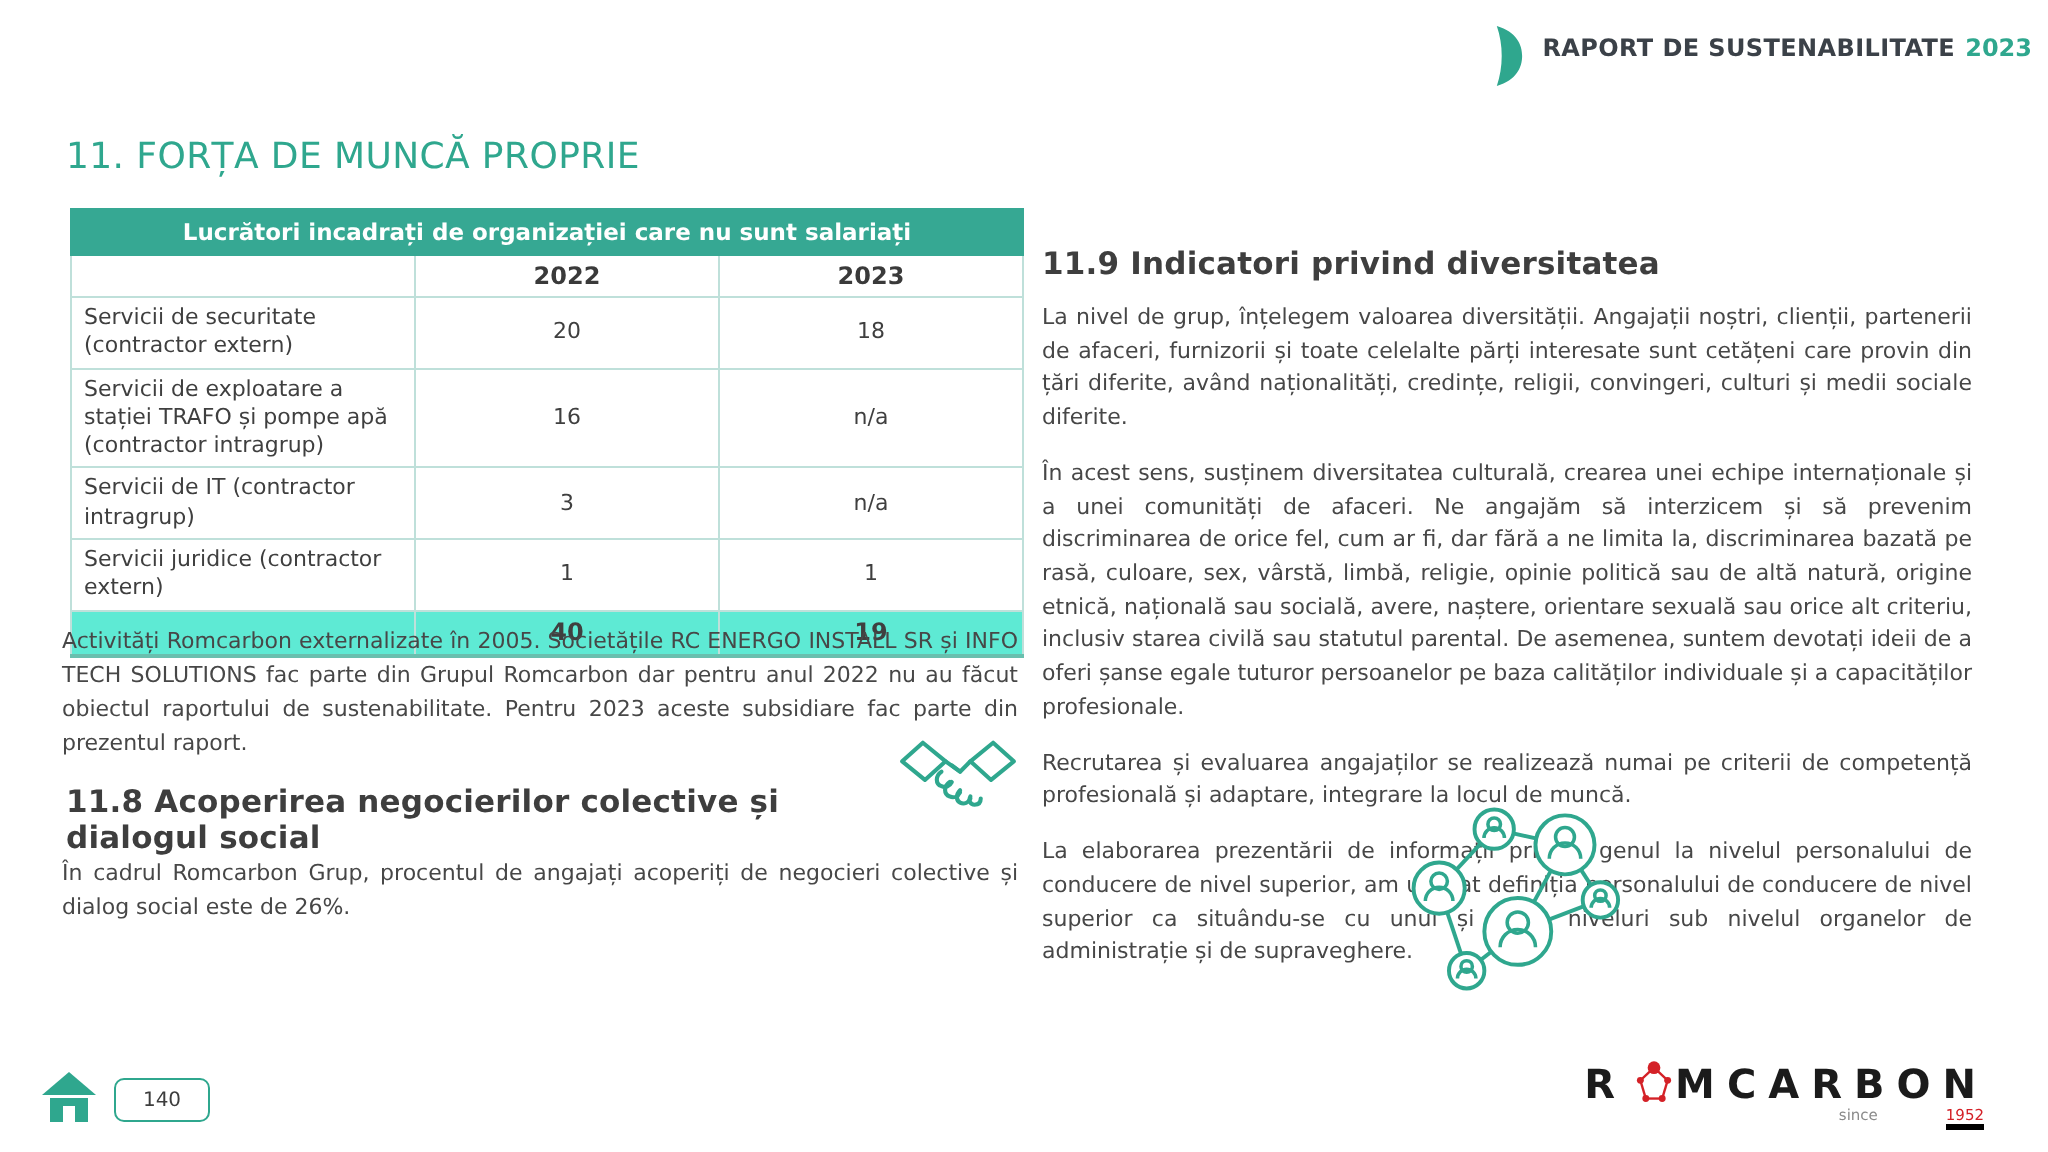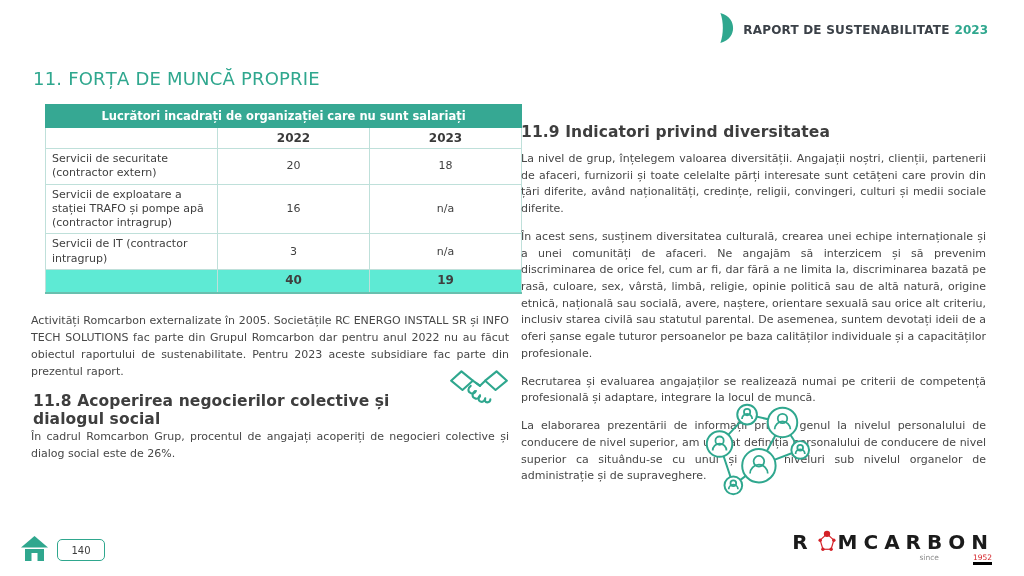--- a/index.html
+++ b/index.html
@@ -4,30 +4,30 @@
 <style>
   html,body{margin:0;padding:0;}
   body{
     width:1024px;height:576px;position:relative;background:#ffffff;
     font-family:"DejaVu Sans","Liberation Sans",sans-serif;
     overflow:hidden;color:#454545;
   }
   .abs{position:absolute;}
 
   
-  .report-header{top:13px;right:36px;display:flex;align-items:center;gap:9px;}
+  .report-header{top:13px;right:8px;display:flex;align-items:flex-start;gap:9px;}
   .report-header .rh-title{font-size:12px;font-weight:bold;color:#3b4148;letter-spacing:.2px;}
   .report-header .rh-year{font-size:12px;font-weight:bold;color:#2fa78e;margin-left:5px;}
   .leaf{display:inline-flex;}
 
   
   .page-title{left:33px;top:56px;font-size:18px;font-weight:normal;color:#2fa78e;letter-spacing:.2px;}
 
   
-  .table-wrap{left:45px;top:104px;width:476px;}
+  .table-wrap{left:35px;top:104px;width:476px;}
   table{width:100%;border-collapse:collapse;font-size:11px;color:#3f3f3f;table-layout:fixed;}
   col.c-lbl{width:172px;} col.c-val{width:152px;}
   th.t-title{background:#36a893;color:#ffffff;font-size:11.5px;font-weight:bold;text-align:center;padding:4px 2px;border:1px solid #36a893;}
   tr.t-years th{font-size:12px;font-weight:bold;text-align:center;padding:3px 2px;border:1px solid #bfe0da;color:#3a3a3a;}
   td{border:1px solid #bfe0da;padding:3px 6px;vertical-align:middle;line-height:1.3;}
   td.num{text-align:center;}
   tr.total td{background:#5eead4;font-weight:bold;font-size:12px;padding:3px 6px;border-bottom:2px solid #69bfae;}
 
   
   .table-note{left:31px;top:301px;width:478px;font-size:11px;line-height:1.55;color:#474747;text-align:justify;}
@@ -97,20 +97,25 @@
         </tr>
         <tr>
           <td>Servicii de exploatare a stației TRAFO și pompe apă (contractor intragrup)</td>
           <td class="num">16</td>
           <td class="num">n/a</td>
         </tr>
         <tr>
           <td>Servicii de IT (contractor intragrup)</td>
           <td class="num">3</td>
           <td class="num">n/a</td>
+        </tr>
+        <tr>
+          <td>Servicii juridice (contractor extern)</td>
+          <td class="num">1</td>
+          <td class="num">1</td>
         </tr>
         <tr class="total">
           <td></td>
           <td class="num">40</td>
           <td class="num">19</td>
         </tr>
       </tbody>
     </table>
   </div>
 

